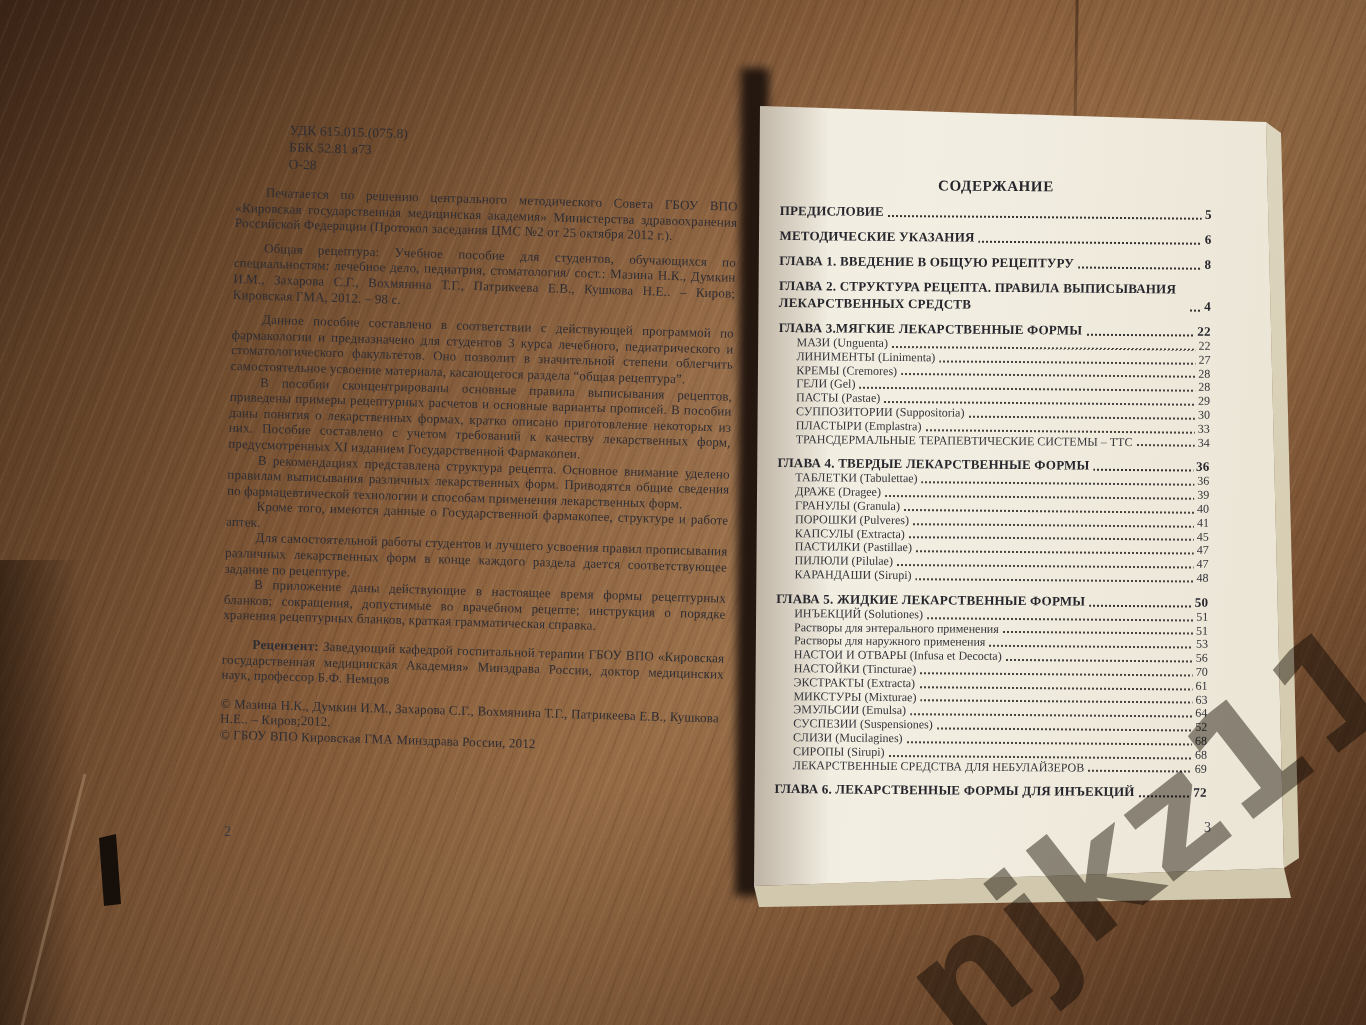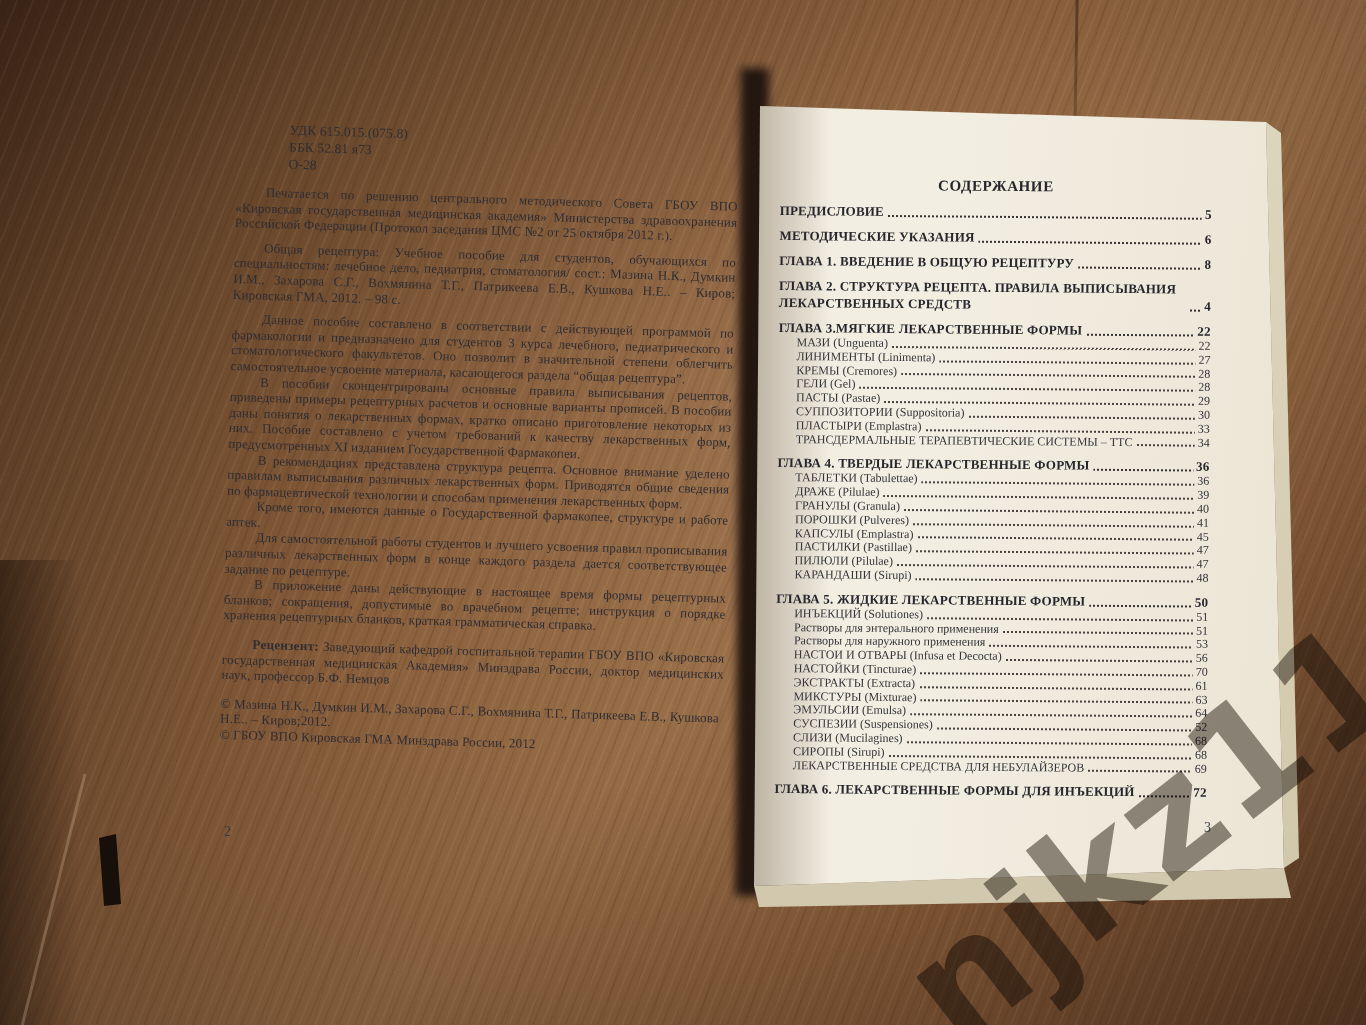--- a/index.html
+++ b/index.html
@@ -196,36 +196,36 @@
         <span class="toc-label">ГЛАВА 4. ТВЕРДЫЕ ЛЕКАРСТВЕННЫЕ ФОРМЫ</span>
         <span class="toc-leader"></span>
         <span class="toc-page">36</span>
       </div>
       <div class="toc-row lvl1">
         <span class="toc-label">ТАБЛЕТКИ (Tabulettae)</span>
         <span class="toc-leader"></span>
         <span class="toc-page">36</span>
       </div>
       <div class="toc-row lvl1">
-        <span class="toc-label">ДРАЖЕ (Pilulae)</span>
+        <span class="toc-label">ДРАЖЕ (Dragee)</span>
         <span class="toc-leader"></span>
         <span class="toc-page">39</span>
       </div>
       <div class="toc-row lvl1">
         <span class="toc-label">ГРАНУЛЫ (Granula)</span>
         <span class="toc-leader"></span>
         <span class="toc-page">40</span>
       </div>
       <div class="toc-row lvl1">
         <span class="toc-label">ПОРОШКИ (Pulveres)</span>
         <span class="toc-leader"></span>
         <span class="toc-page">41</span>
       </div>
       <div class="toc-row lvl1">
-        <span class="toc-label">КАПСУЛЫ (Emplastra)</span>
+        <span class="toc-label">КАПСУЛЫ (Extracta)</span>
         <span class="toc-leader"></span>
         <span class="toc-page">45</span>
       </div>
       <div class="toc-row lvl1">
         <span class="toc-label">ПАСТИЛКИ (Pastillae)</span>
         <span class="toc-leader"></span>
         <span class="toc-page">47</span>
       </div>
       <div class="toc-row lvl1">
         <span class="toc-label">ПИЛЮЛИ (Pilulae)</span>

